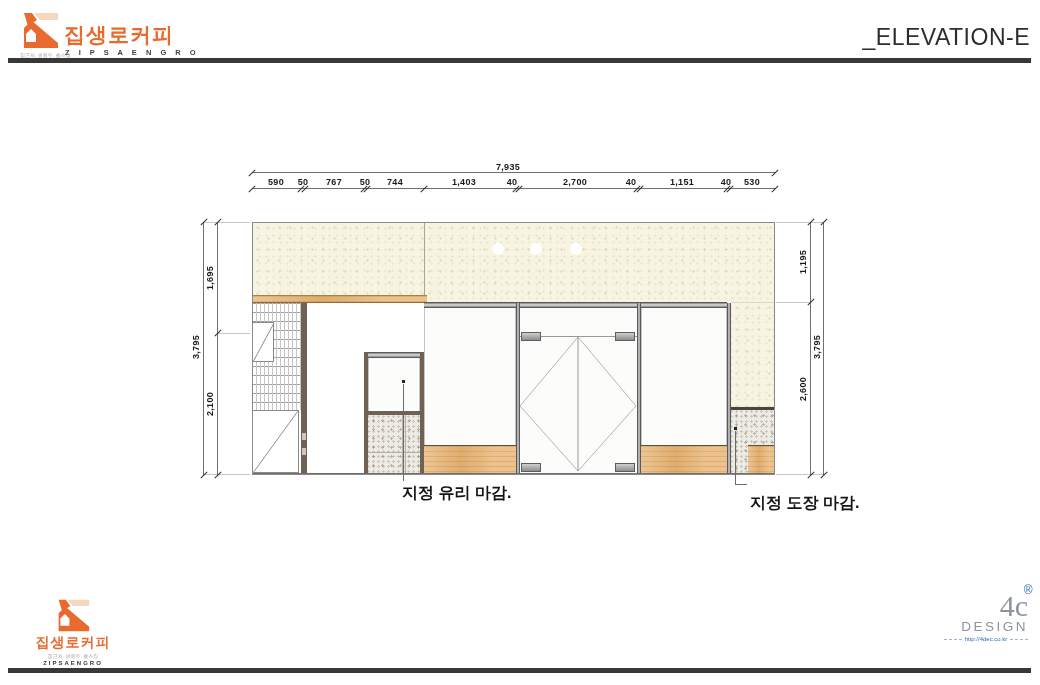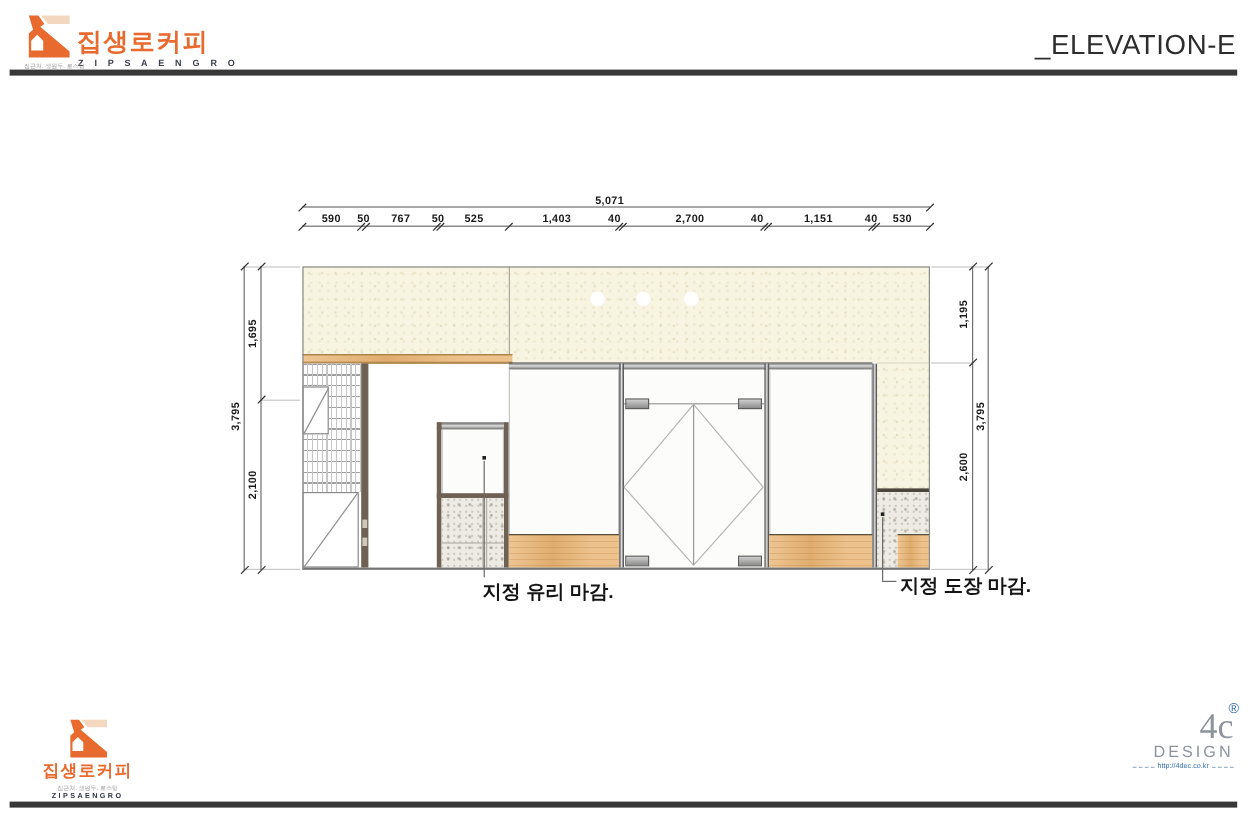--- a/index.html
+++ b/index.html
@@ -61,21 +61,21 @@
     <polygon points="6,32 6,24 11,19 16,24 16,32" fill="#ffffff"></polygon>
   </svg>
   <div class="abs brand-korean" style="left:46px;top:13px;font-size:21px;">집생로커피</div>
   <div class="abs brand-rom" style="left:47px;top:40px;font-size:7.5px;">Z I P S A E N G R O</div>
   <div class="abs brand-tag" style="left:2px;top:44px;font-size:5px;">집근처. 생원두. 로스팅</div>
 </div>
 
 <div class="abs sheet-title" style="right:10px;top:24px;">_ELEVATION-E</div>
 <div class="abs bar" style="left:8px;top:58px;width:1023px;"></div>
 
-<div class="abs hdim" style="left:508px;top:172px;">5,071</div>
+<div class="abs hdim" style="left:508px;top:172px;">7,935</div>
 <div class="abs dimline" style="left:252px;top:172px;width:523px;height:1px;"></div>
 <div class="abs tick" style="left:252px;top:172.5px;"></div>
 <div class="abs tick" style="left:775px;top:172.5px;"></div>
 
 <div class="abs dimline" style="left:252px;top:188px;width:523px;height:1px;"></div>
 <div class="abs tick" style="left:252px;top:188.5px;"></div>
 <div class="abs tick" style="left:301px;top:188.5px;"></div>
 <div class="abs tick" style="left:305px;top:188.5px;"></div>
 <div class="abs tick" style="left:364px;top:188.5px;"></div>
 <div class="abs tick" style="left:367px;top:188.5px;"></div>
@@ -85,21 +85,21 @@
 <div class="abs tick" style="left:637px;top:188.5px;"></div>
 <div class="abs tick" style="left:640px;top:188.5px;"></div>
 <div class="abs tick" style="left:727px;top:188.5px;"></div>
 <div class="abs tick" style="left:730px;top:188.5px;"></div>
 <div class="abs tick" style="left:775px;top:188.5px;"></div>
 
 <div class="abs hdim" style="left:276px;top:187px;">590</div>
 <div class="abs hdim" style="left:303px;top:187px;">50</div>
 <div class="abs hdim" style="left:334px;top:187px;">767</div>
 <div class="abs hdim" style="left:365px;top:187px;">50</div>
-<div class="abs hdim" style="left:395px;top:187px;">525</div>
+<div class="abs hdim" style="left:395px;top:187px;">744</div>
 <div class="abs hdim" style="left:464px;top:187px;">1,403</div>
 <div class="abs hdim" style="left:512px;top:187px;">40</div>
 <div class="abs hdim" style="left:575px;top:187px;">2,700</div>
 <div class="abs hdim" style="left:631px;top:187px;">40</div>
 <div class="abs hdim" style="left:682px;top:187px;">1,151</div>
 <div class="abs hdim" style="left:726px;top:187px;">40</div>
 <div class="abs hdim" style="left:752px;top:187px;">530</div>
 
 <div class="abs extline" style="left:203px;top:222px;width:47px;height:1px;"></div>
 <div class="abs extline" style="left:217px;top:333px;width:33px;height:1px;"></div>
@@ -195,21 +195,21 @@
   <line x1="326" y1="115" x2="326" y2="249" stroke="#9a9a9a" stroke-width="1"></line>
 </svg>
 
 <div class="abs dotmark" style="left:402px;top:380px;"></div>
 <div class="abs leader" style="left:403px;top:384px;width:1px;height:97px;"></div>
 <div class="abs anno" style="left:402px;top:483px;">지정 유리 마감.</div>
 
 <div class="abs dotmark" style="left:734px;top:427px;"></div>
 <div class="abs leader" style="left:735px;top:431px;width:1px;height:53px;"></div>
 <div class="abs leader" style="left:735px;top:484px;width:12px;height:1px;"></div>
-<div class="abs anno" style="left:750px;top:478px;">지정 도장 마감.</div>
+<div class="abs anno" style="left:750px;top:493px;">지정 도장 마감.</div>
 
 <div class="abs" style="left:18px;top:597px;width:110px;height:70px;text-align:center;">
   <svg width="36" height="36" viewBox="0 0 40 40" style="display:block;margin:0 auto;">
     <polygon points="14,3 38,3 38,10 20,10" fill="#f3d8bf"></polygon>
     <polygon points="4,3 12,3 17,10 8,16" fill="#e96a2e"></polygon>
     <polygon points="6,16 12,11 38,33 38,38 4,38 4,18" fill="#e96a2e"></polygon>
     <polygon points="6,32 6,24 11,19 16,24 16,32" fill="#ffffff"></polygon>
   </svg>
   <div class="brand-korean" style="font-size:14px;margin-top:1px;">집생로커피</div>
   <div class="brand-tag" style="font-size:5px;margin-top:1px;">집근처. 생원두. 로스팅</div>

